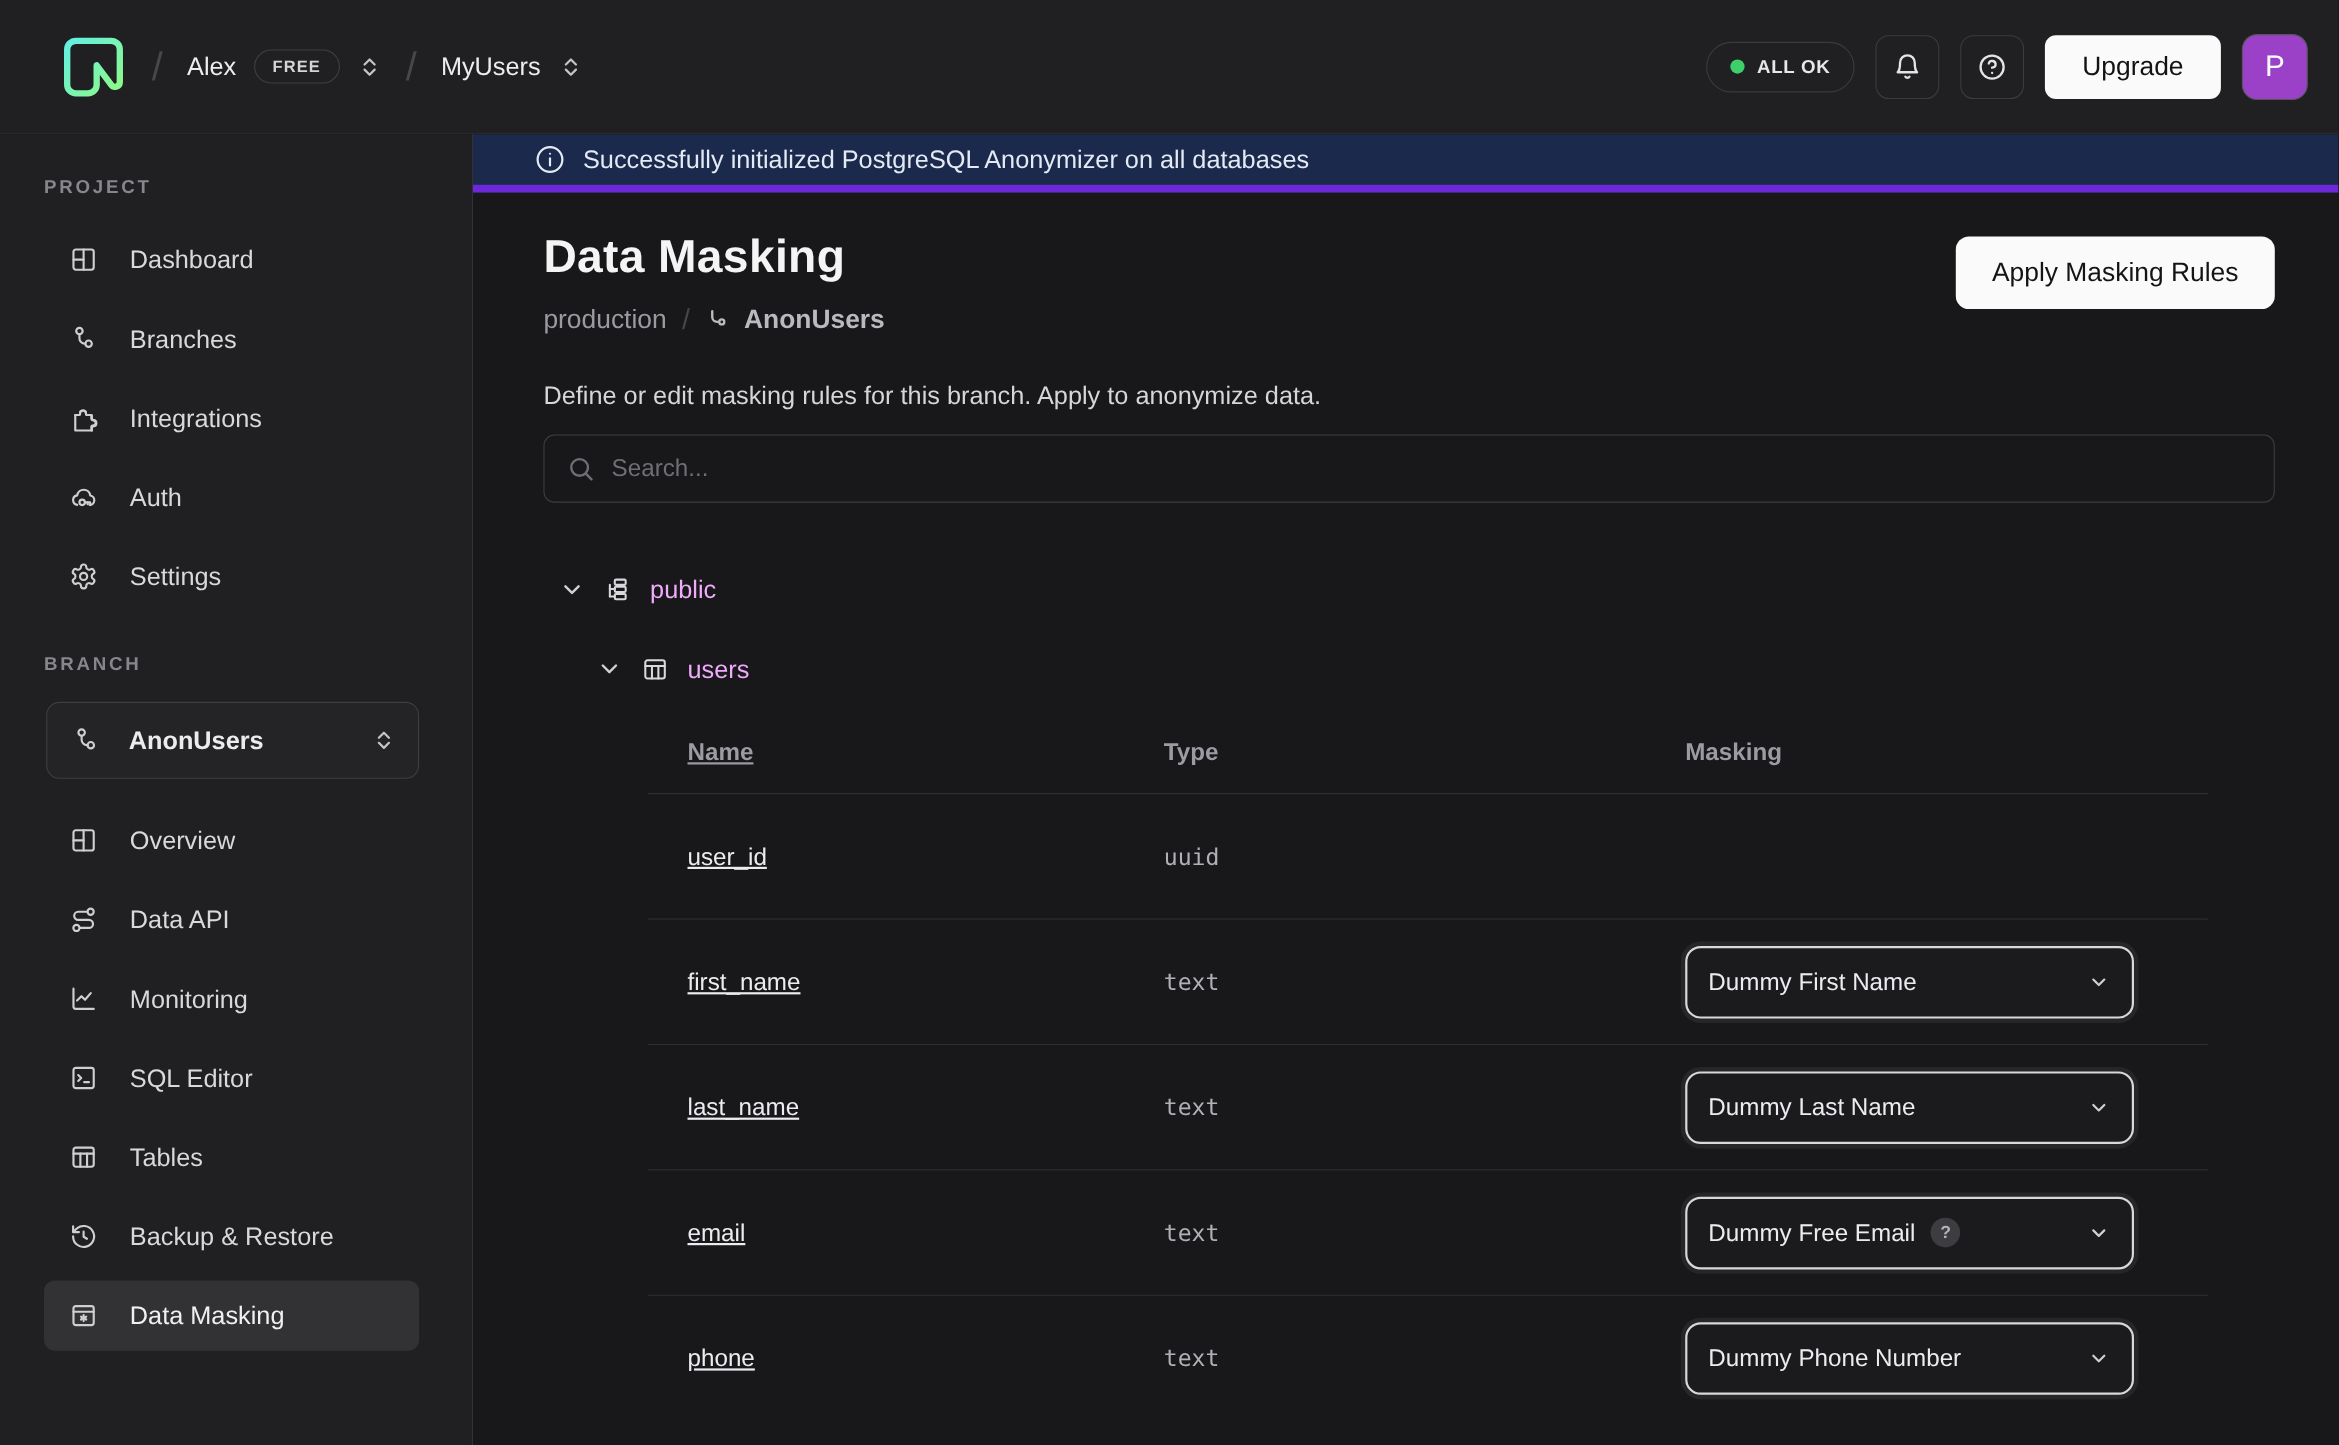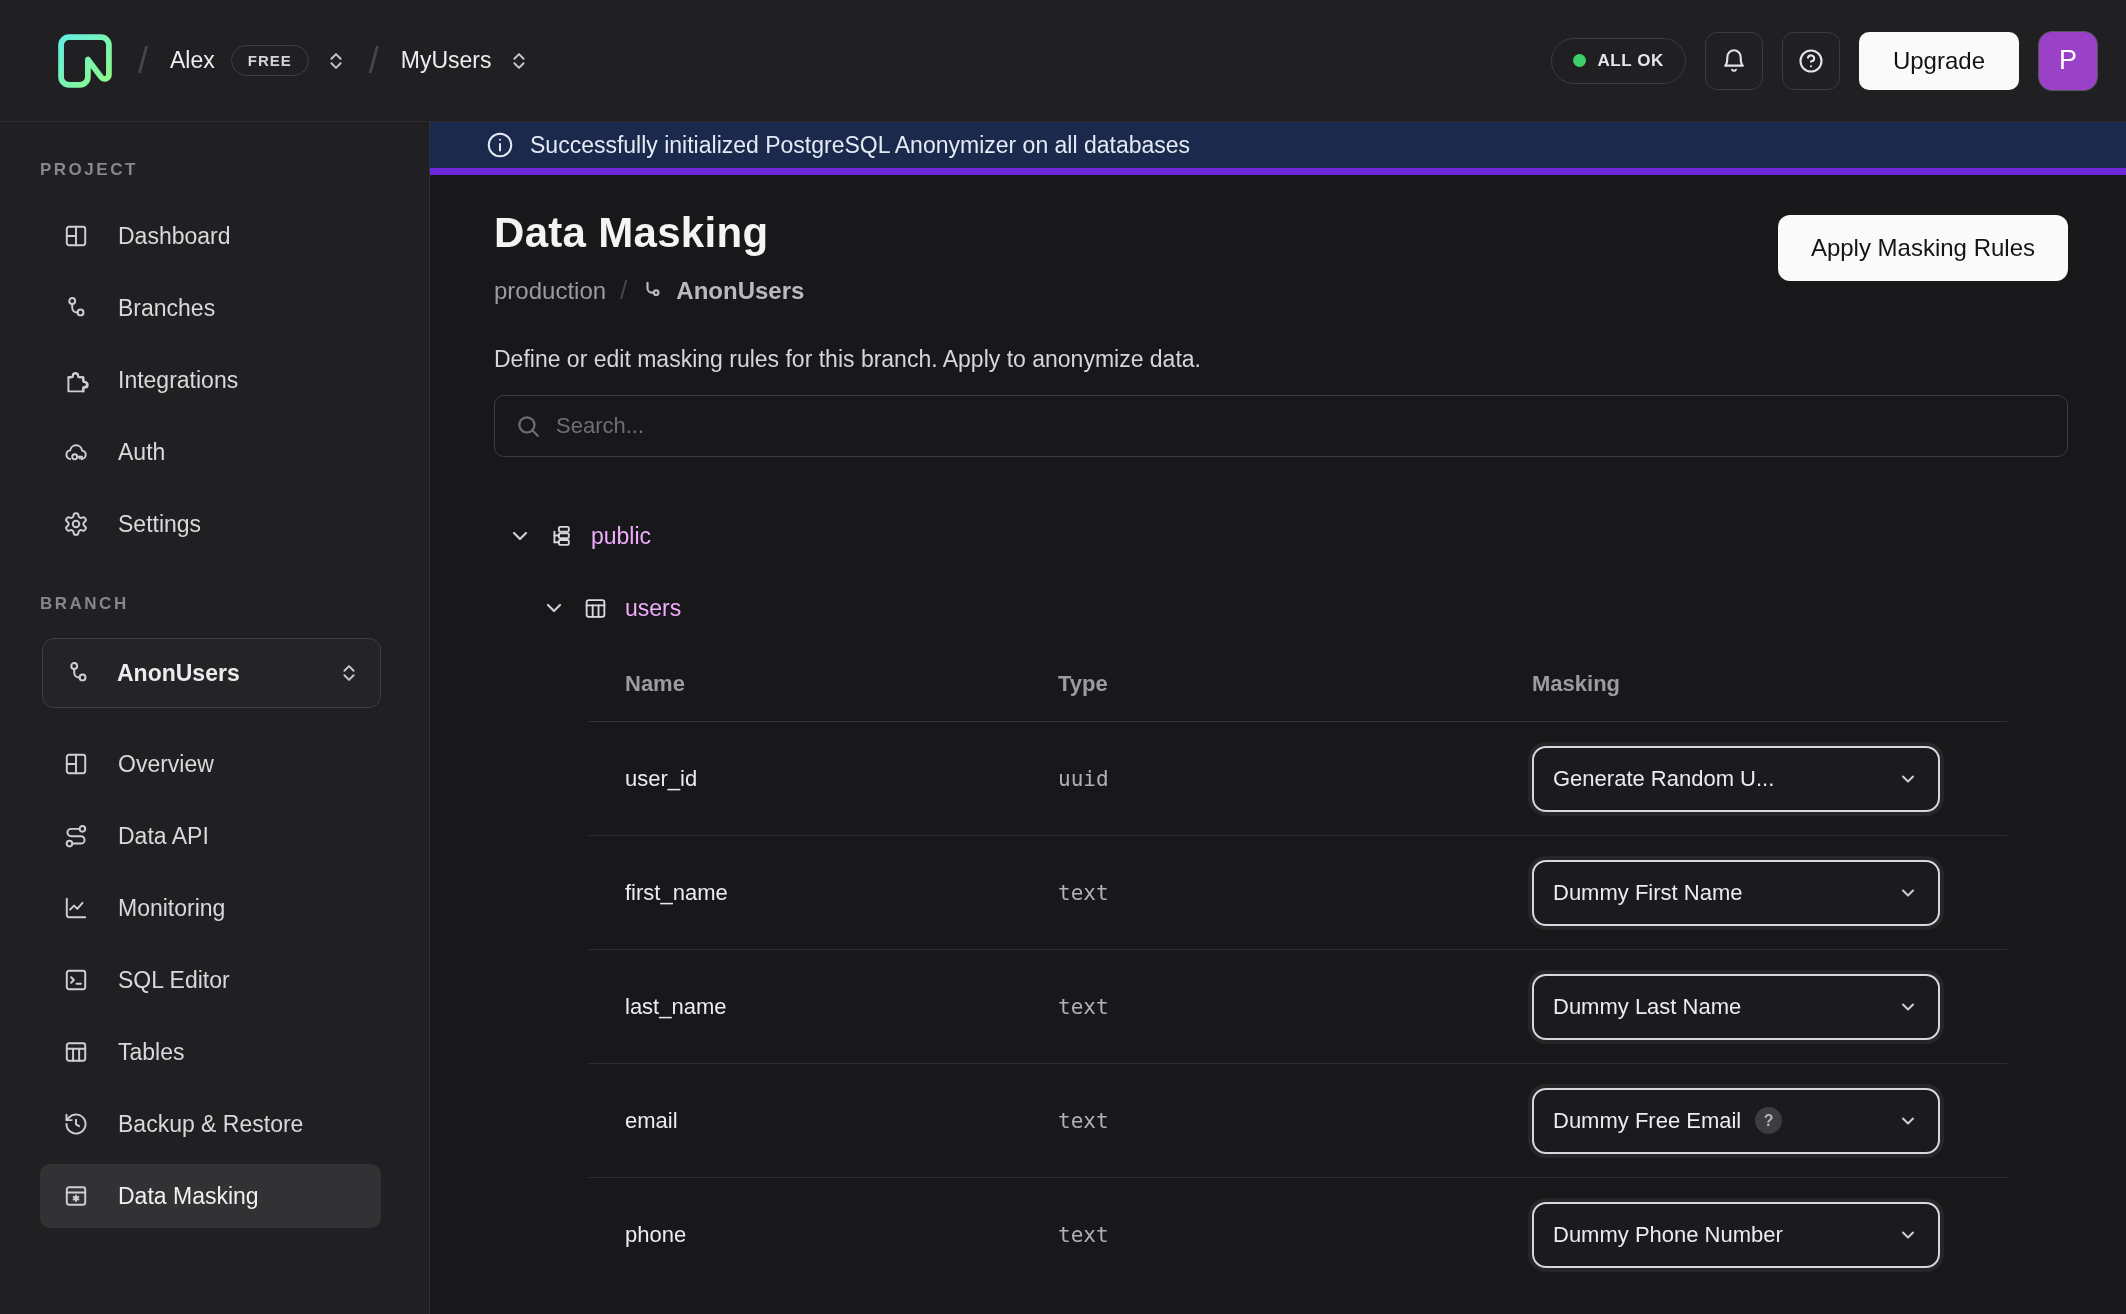--- a/index.html
+++ b/index.html
@@ -97,21 +97,21 @@
   .tree-row .tw { color:#d0d0d4; display:flex; cursor:pointer; }
   .tree-row .tw svg.ic { width:24px; height:24px; stroke-width:2.2; }
   .tree-row .ti { color:#d9d9dd; display:flex; }
   .tree-row .ti svg.ic { width:25px; height:25px; }
   .tree-row.schema { margin-left:14px; }
   .tree-row.table { margin-left:48px; margin-top:14px; }
 
   .dm-table { margin-left:95px; width:1418px; }
   .thead { display:flex; padding:34px 0 24px; border-bottom:1px solid #333337; }
   .thead .hcell { font-size:22px; font-weight:700; color:#9b9ba2; }
-  .col-name { width:469px; padding-left:36px; }
+  .col-name { width:469px; padding-left:36px;text-decoration:underline; }
   .col-type { width:474px; }
   .col-mask { flex:1; }
   .trow { display:flex; align-items:center; height:114px; border-bottom:1px solid #2f2f33; }
   .trow:last-child { border-bottom:none; }
   .cell-name { font-size:22px; color:#ececf0; }
   .cell-type { font-size:21px; font-family:"DejaVu Sans Mono", monospace; color:#b0b0b7; }
   .select {
     width:408px; height:66px; border:2px solid #d7d7dc; border-radius:14px; background:#1b1b1e;
     box-shadow:0 0 0 4px rgba(125,125,135,.14);
     display:flex; align-items:center; padding:0 20px 0 19px; gap:14px; cursor:pointer;
@@ -495,31 +495,20 @@
           <div class="thead">
             <div class="hcell col-name">Name</div>
             <div class="hcell col-type">Type</div>
             <div class="hcell col-mask">Masking</div>
           </div>
           <div>
 
               <div class="trow">
                 <div class="cell-name col-name">user_id</div>
                 <div class="cell-type col-type">uuid</div>
-                <div class="col-mask">
-                  <div class="select">
-                    <span class="sel-label">Generate Random U...</span>
-
-                    <span class="sel-chevron">
-                      <svg class="ic">
-                        <use href="#i-chevron-down"></use>
-                      </svg>
-                    </span>
-                  </div>
-                </div>
               </div>
 
               <div class="trow">
                 <div class="cell-name col-name">first_name</div>
                 <div class="cell-type col-type">text</div>
                 <div class="col-mask">
                   <div class="select">
                     <span class="sel-label">Dummy First Name</span>
 
                     <span class="sel-chevron">

